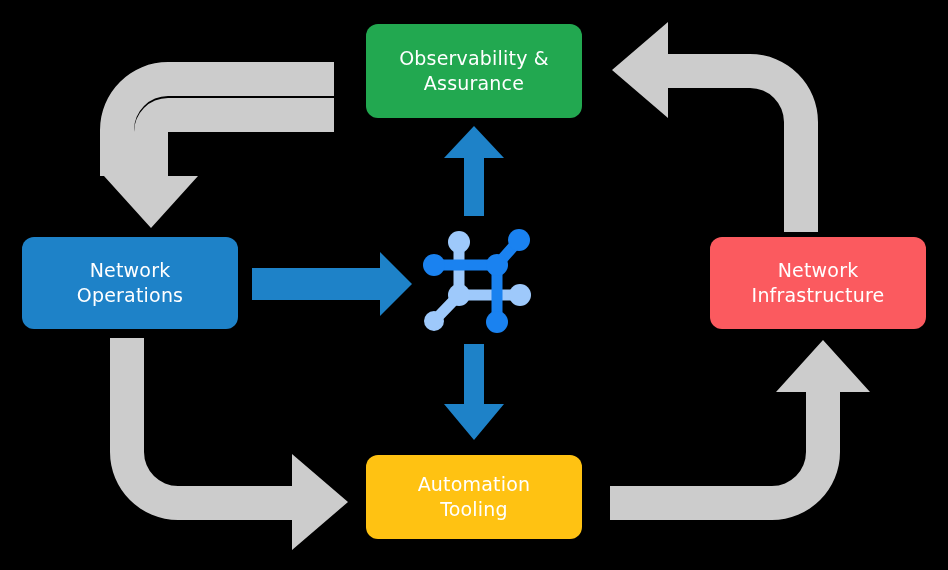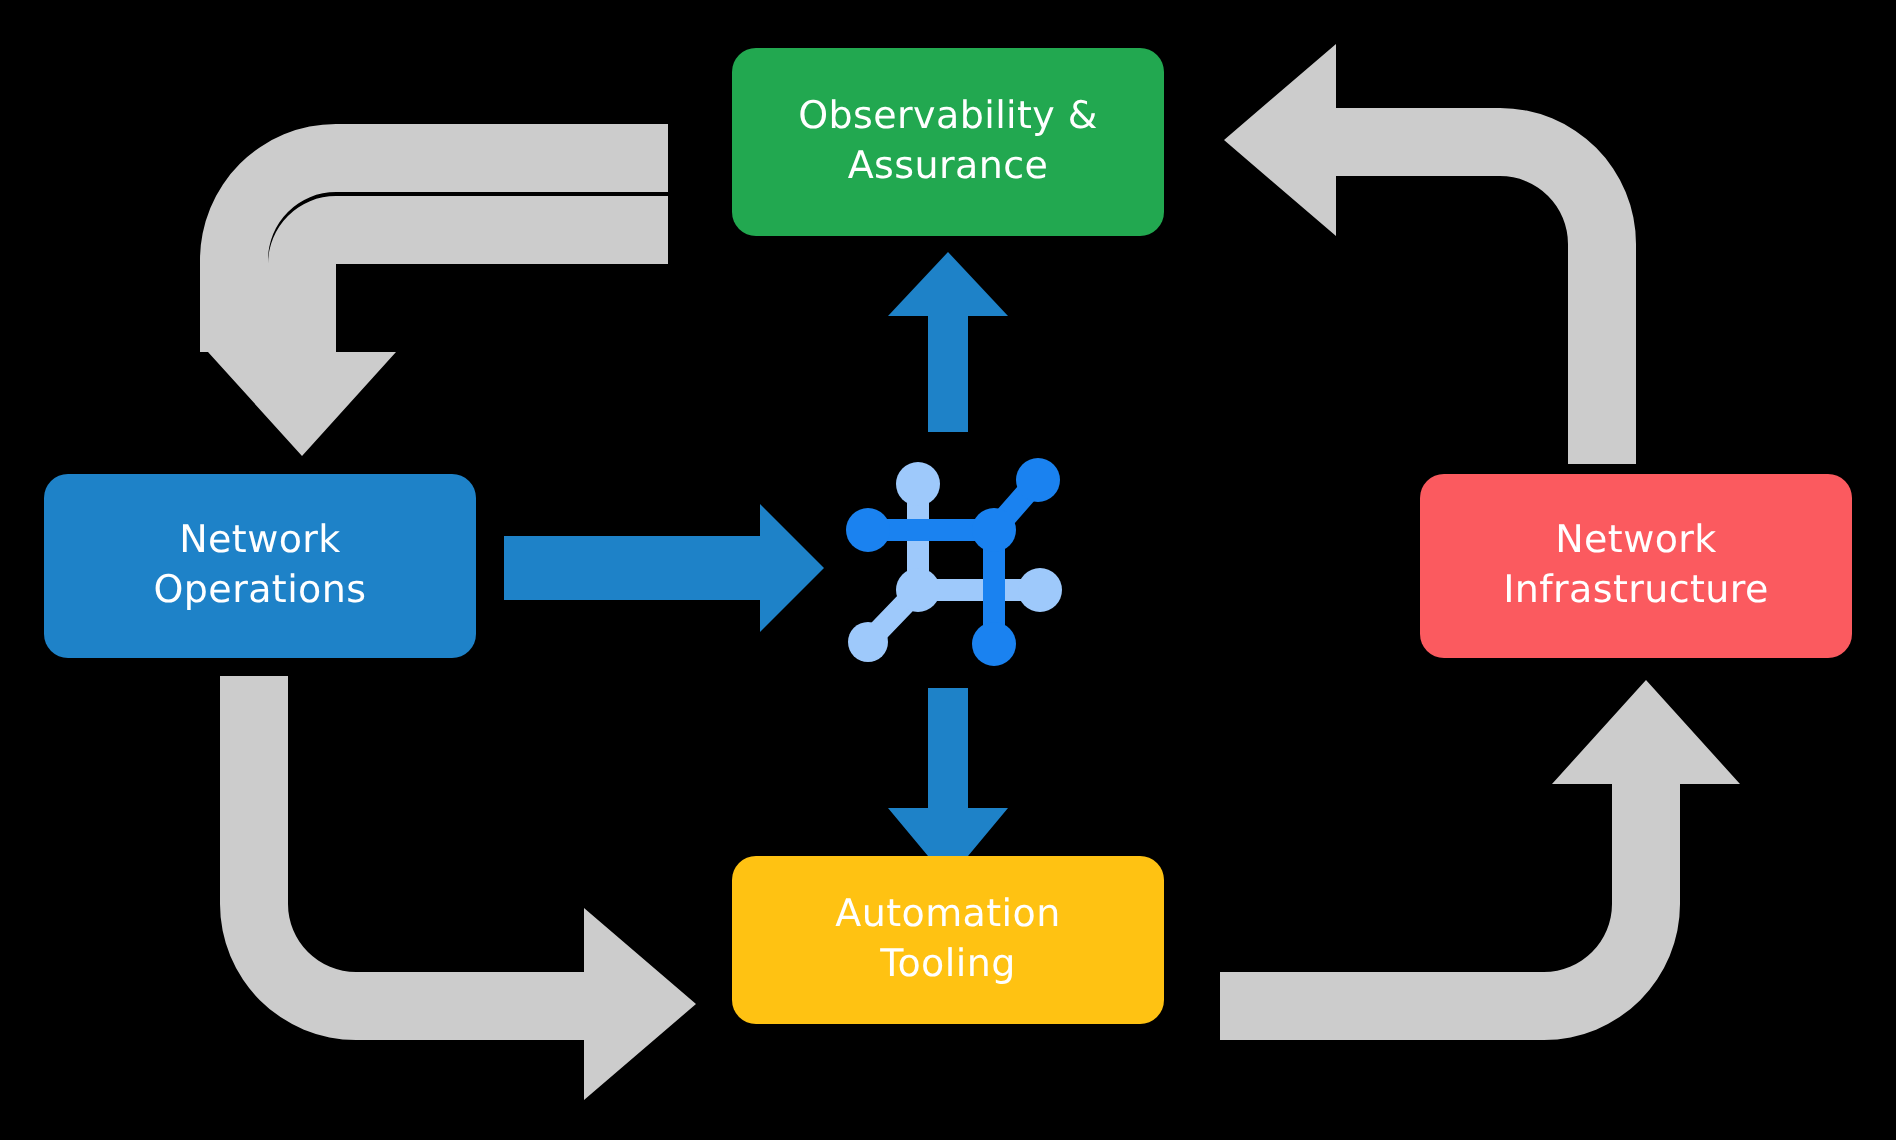--- a/index.html
+++ b/index.html
@@ -39,21 +39,21 @@
   }
   #box-operations {
     left: 22px; top: 237px; width: 216px; height: 92px;
     background: #1e82c8;
   }
   #box-infrastructure {
     left: 710px; top: 237px; width: 216px; height: 92px;
     background: #fb5a5f;
   }
   #box-automation {
-    left: 366px; top: 428px; width: 216px; height: 84px;
+    left: 366px; top: 455px; width: 216px; height: 84px;
     background: #ffc212;
   }
   .svg-layer {
     position: absolute;
     left: 0; top: 0;
     width: 948px;
     height: 570px;
   }
 </style>
 </head>

